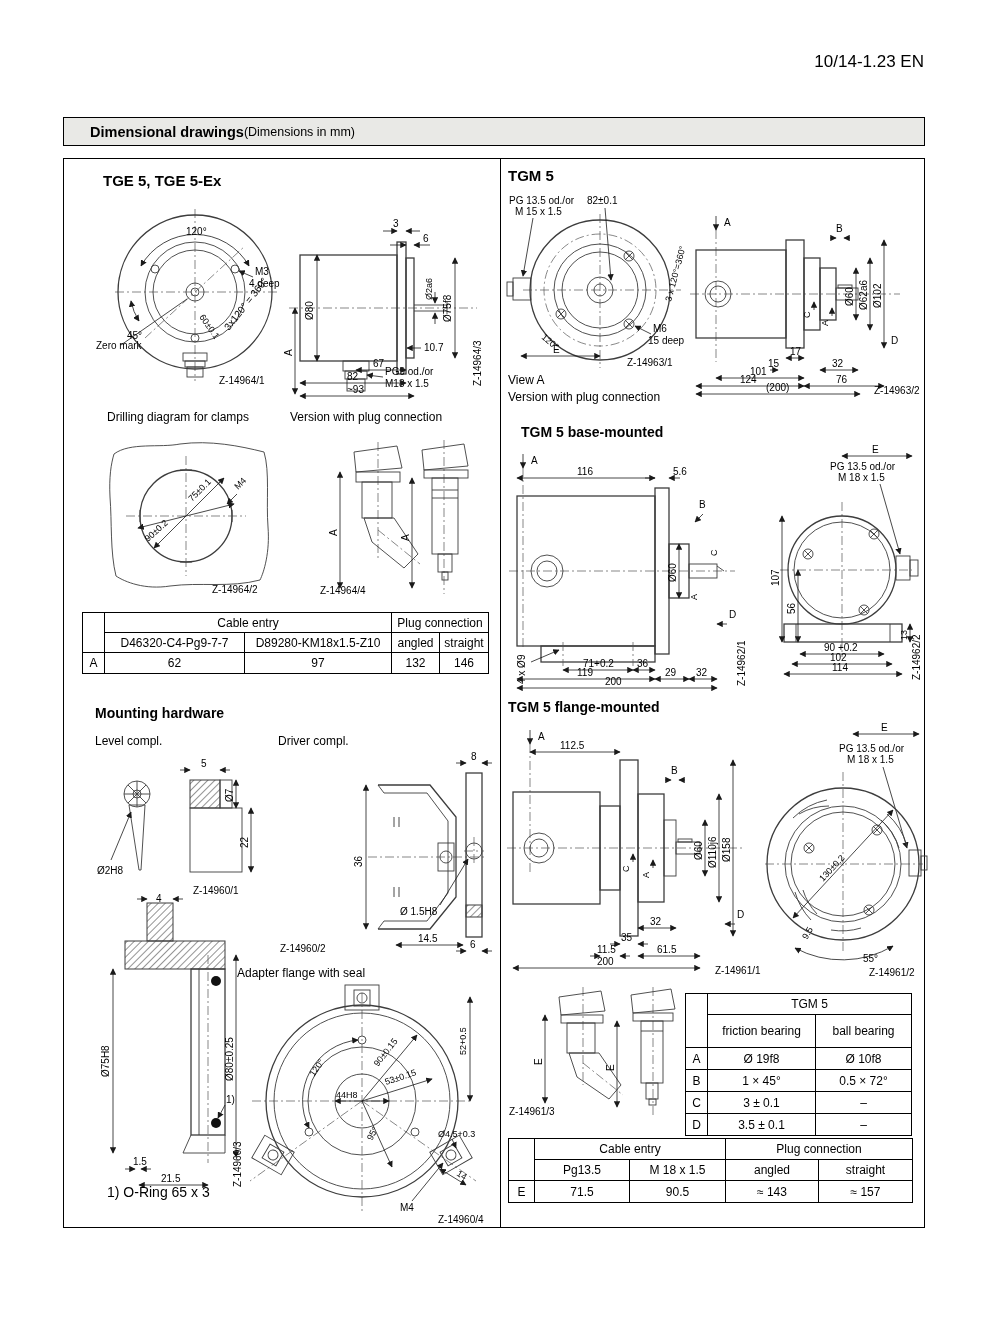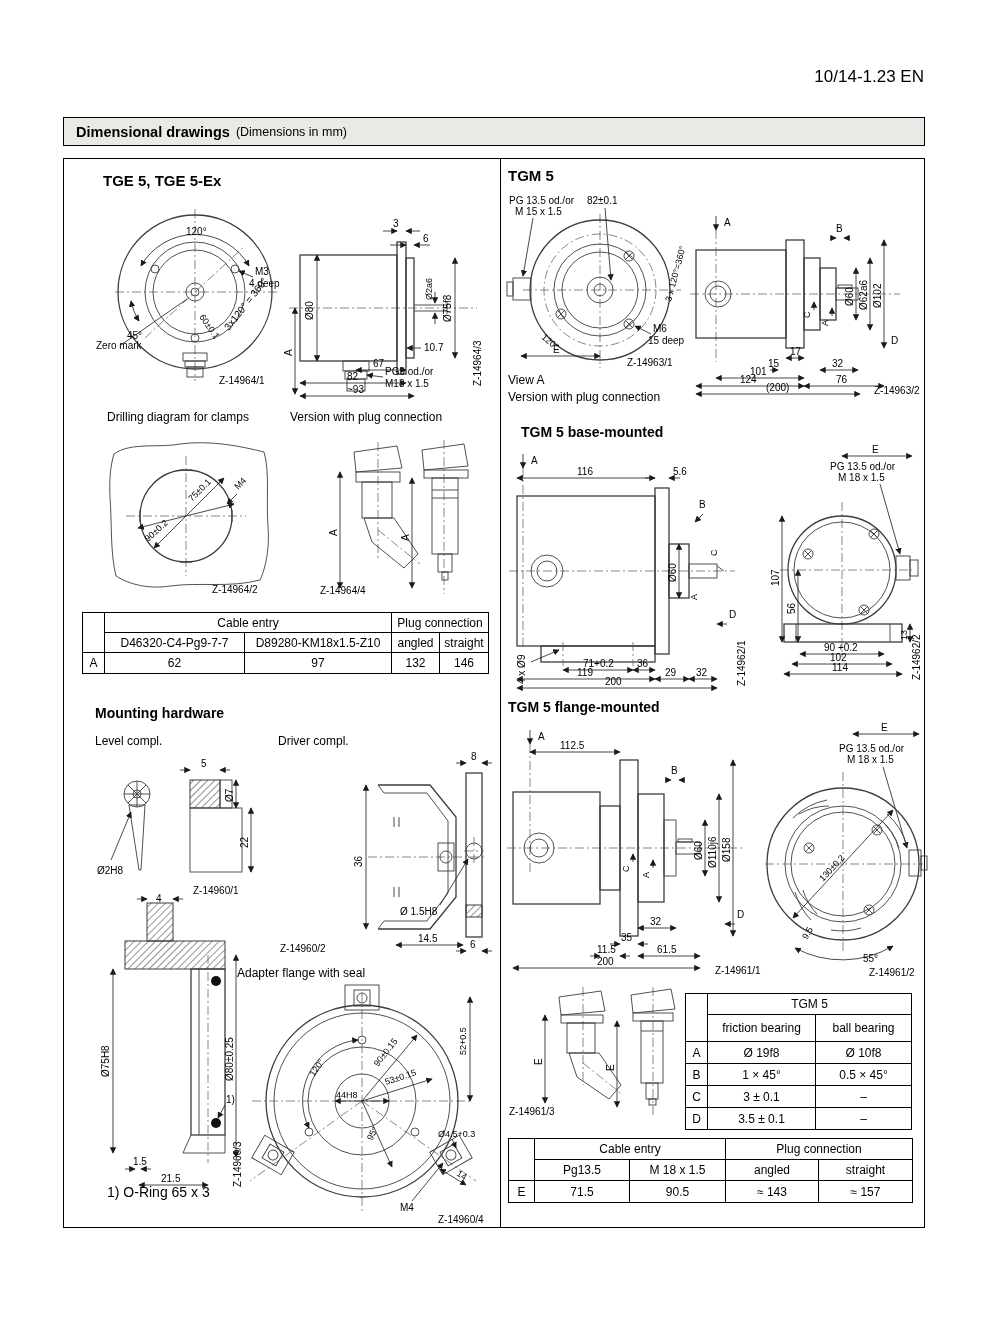--- a/index.html
+++ b/index.html
@@ -2,23 +2,23 @@
 <html><head>
 <meta charset="utf-8">
 <style>
   html,body{margin:0;padding:0;background:#fff}
   .page{position:relative;width:990px;height:1320px;background:#fff;color:#000;
         font-family:"Liberation Sans",sans-serif;overflow:hidden}
   .abs{position:absolute}
   .h1{font-size:19px;font-weight:bold;white-space:nowrap}
   .docno{font-size:17px}
   .bar{background:#e9e9e6;border:1.5px solid #000;display:flex;align-items:center;
-       padding:0 12px;box-sizing:border-box}
+       padding:0 26px;box-sizing:border-box}
   .bar b{font-size:14.5px}
-  .bar span{font-size:12.5px;margin-left:6px}
+  .bar span{font-size:12.5px;}
   .box{border:1.2px solid #000;box-sizing:border-box}
   .divider{background:#000}
   .sec{font-size:15px;font-weight:bold;white-space:nowrap}
   .sec2{font-size:14px;font-weight:bold;white-space:nowrap}
   .cap{font-size:12px;white-space:nowrap}
   .note{font-size:14px;white-space:nowrap}
   svg{overflow:visible}
   svg text{font-size:10px;fill:#000;font-family:"Liberation Sans",sans-serif;white-space:pre}
   svg text.sm{font-size:9px}
   .g{stroke:#3d3d3d;fill:none;stroke-width:1.3}
@@ -40,21 +40,21 @@
     <defs>
       <pattern id="hatch" width="5" height="5" patternUnits="userSpaceOnUse" patternTransform="rotate(45)">
         <line x1="0" y1="0" x2="0" y2="5" stroke="#666" stroke-width="1.4"></line>
       </pattern>
       <marker id="arr" viewBox="0 0 10 10" refX="9" refY="5" markerWidth="8" markerHeight="8" orient="auto-start-reverse">
         <path d="M0,0 L10,5 L0,10 z" fill="#1a1a1a"></path>
       </marker>
     </defs>
   </svg>
 
-  <div class="abs docno" style="right:66px;top:67px">10/14-1.23 EN</div>
+  <div class="abs docno" style="right:66px;top:52px">10/14-1.23 EN</div>
 
   <div class="abs bar" style="left:63px;top:117px;width:862px;height:29px">
     <b>Dimensional drawings</b>
     <span>(Dimensions in mm)</span>
   </div>
 
   <div class="abs box" style="left:63px;top:158px;width:862px;height:1070px"></div>
   <div class="abs divider" style="left:500px;top:158px;width:1px;height:1070px"></div>
 
   <div class="abs sec" style="left:103px;top:172px">TGE 5, TGE 5-Ex</div>
@@ -617,33 +617,33 @@
     <colgroup>
         <col style="width:22px">
         <col style="width:108px">
         <col style="width:96px">
       </colgroup>
     <tbody>
         <tr style="height:21px">
       <td rowspan="2"></td>
       <td colspan="2">TGM 5</td>
     </tr>
-    <tr style="height:27px">
+    <tr style="height:33px">
       <td>friction bearing</td>
       <td>ball bearing</td>
     </tr>
     <tr style="height:22px">
       <td>A</td>
       <td>Ø 19f8</td>
       <td>Ø 10f8</td>
     </tr>
     <tr style="height:22px">
       <td>B</td>
       <td>1 × 45°</td>
-      <td>0.5 × 45°</td>
+      <td>0.5 × 72°</td>
     </tr>
     <tr style="height:22px">
       <td>C</td>
       <td>3 ± 0.1</td>
       <td>–</td>
     </tr>
     <tr style="height:22px">
       <td>D</td>
       <td>3.5 ± 0.1</td>
       <td>–</td>

